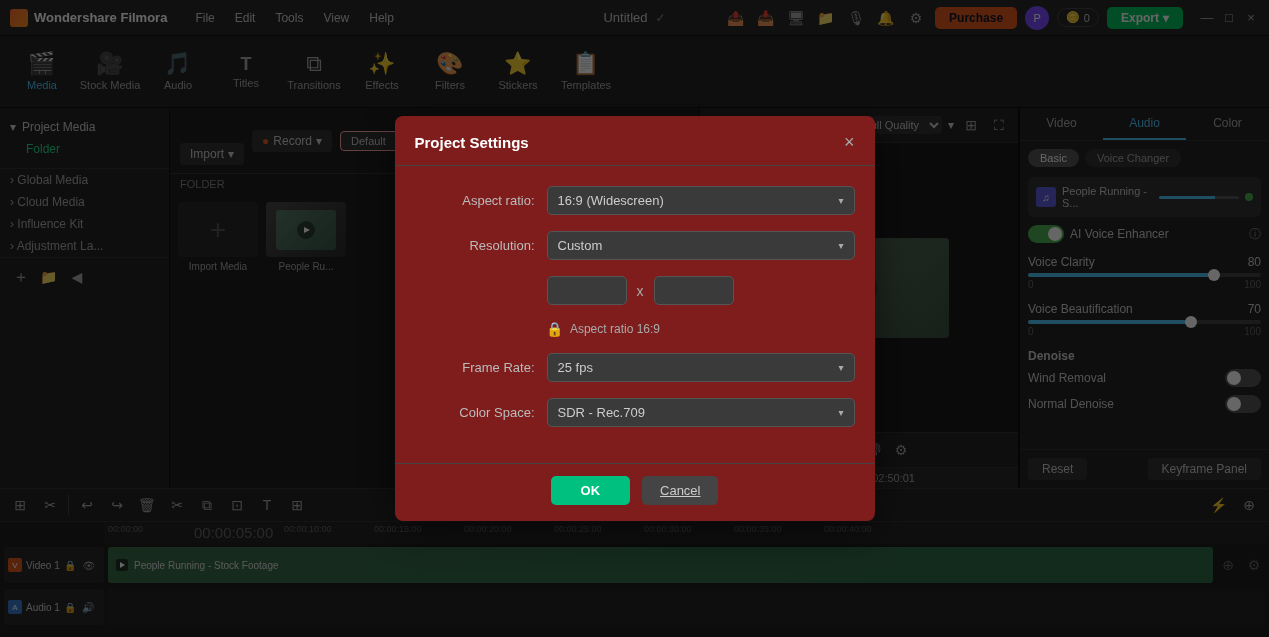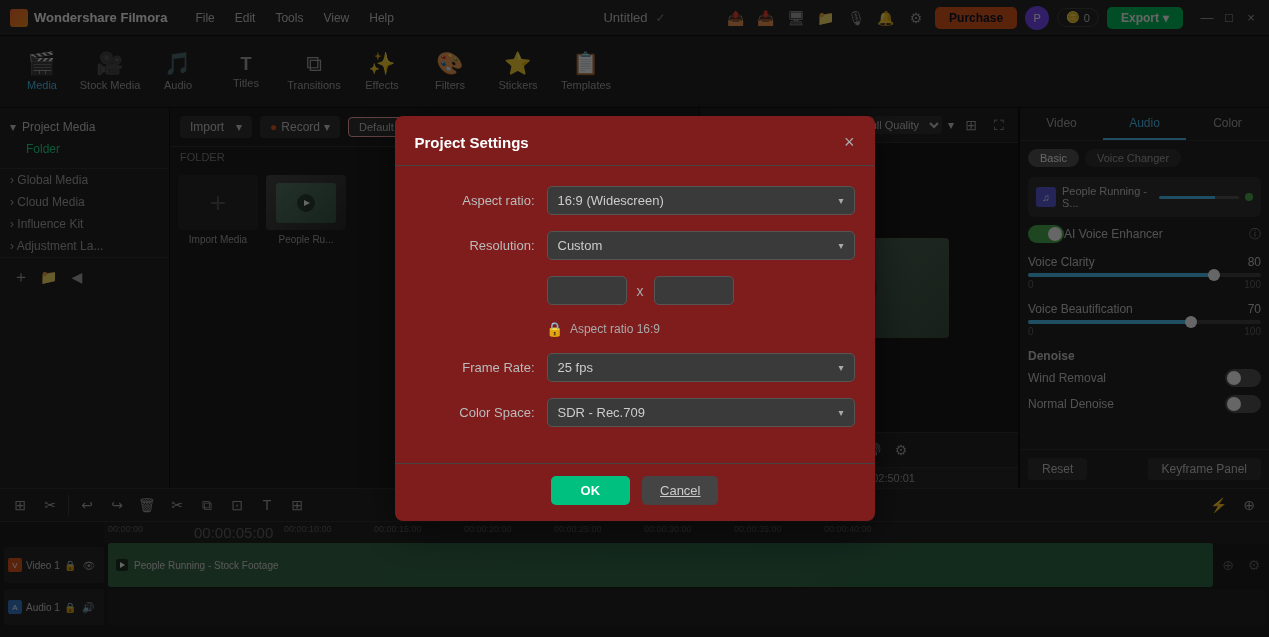--- a/index.html
+++ b/index.html
@@ -209,21 +209,22 @@
     .import-btn {
       background: #333;
       border: none;
       color: #ccc;
       border-radius: 4px;
       padding: 4px 10px;
       cursor: pointer;
       font-size: 12px;
       display: flex;
       align-items: center;
-      gap: 12px;
+      gap: 4px;
+      margin-top: 27px;
     }
     .record-btn {
       background: #333;
       border: none;
       color: #ccc;
       border-radius: 4px;
       padding: 4px 10px;
       cursor: pointer;
       font-size: 12px;
       display: flex;
@@ -460,20 +461,21 @@
       background: #fff;
       border-radius: 50%;
       top: 2px;
       transition: left 0.15s;
     }
     .toggle.on::after { left: 20px; }
     .toggle.off::after { left: 2px; }
     .enhancer-row {
       display: flex;
       align-items: center;
+      gap: 6px;
       margin-bottom: 12px;
     }
     .enhancer-label {
       font-size: 12px;
       color: #ccc;
       flex: 1;
     }
     .info-icon {
       color: #888;
       font-size: 12px;
@@ -983,21 +985,21 @@
     </div>
   </div>
 
   <div style="display:flex;align-items:center;height:42px;padding:2px 4px;gap:4px;">
     <div style="width:100px;flex-shrink:0;display:flex;align-items:center;gap:4px;background:#2a2a2a;border-radius:3px;padding:2px 4px;height:36px;">
       <div style="width:14px;height:14px;background:#e05a1e;border-radius:2px;font-size:8px;display:flex;align-items:center;justify-content:center;color:#fff;">V</div>
       <span style="font-size:10px;color:#ccc;">Video 1</span>
       <div class="icon-btn" style="width:14px;height:14px;font-size:10px;">🔒</div>
       <div class="icon-btn" style="width:14px;height:14px;font-size:10px;">👁</div>
     </div>
-    <div style="flex:1;height:44px;background:linear-gradient(to right,#3a6b4a,#2d6b4a);border-radius:3px;display:flex;align-items:center;padding:0 8px;overflow:hidden;cursor:pointer;">
+    <div style="flex:1;height:36px;background:linear-gradient(to right,#3a6b4a,#2d6b4a);border-radius:3px;display:flex;align-items:center;padding:0 8px;overflow:hidden;cursor:pointer;">
       <div style="width:12px;height:12px;background:rgba(0,0,0,0.5);border-radius:2px;display:flex;align-items:center;justify-content:center;flex-shrink:0;margin-right:6px;">
         <svg width="8" height="8" viewBox="0 0 8 8">
             <polygon points="2,1 7,4 2,7" fill="#fff"></polygon>
           </svg>
       </div>
       <span style="font-size:10px;color:#ddd;white-space:nowrap;overflow:hidden;text-overflow:ellipsis;">People Running - Stock Footage</span>
     </div>
     <div class="icon-btn" style="color:#666;">⊕</div>
     <div class="icon-btn" style="color:#666;">⚙</div>
   </div>

